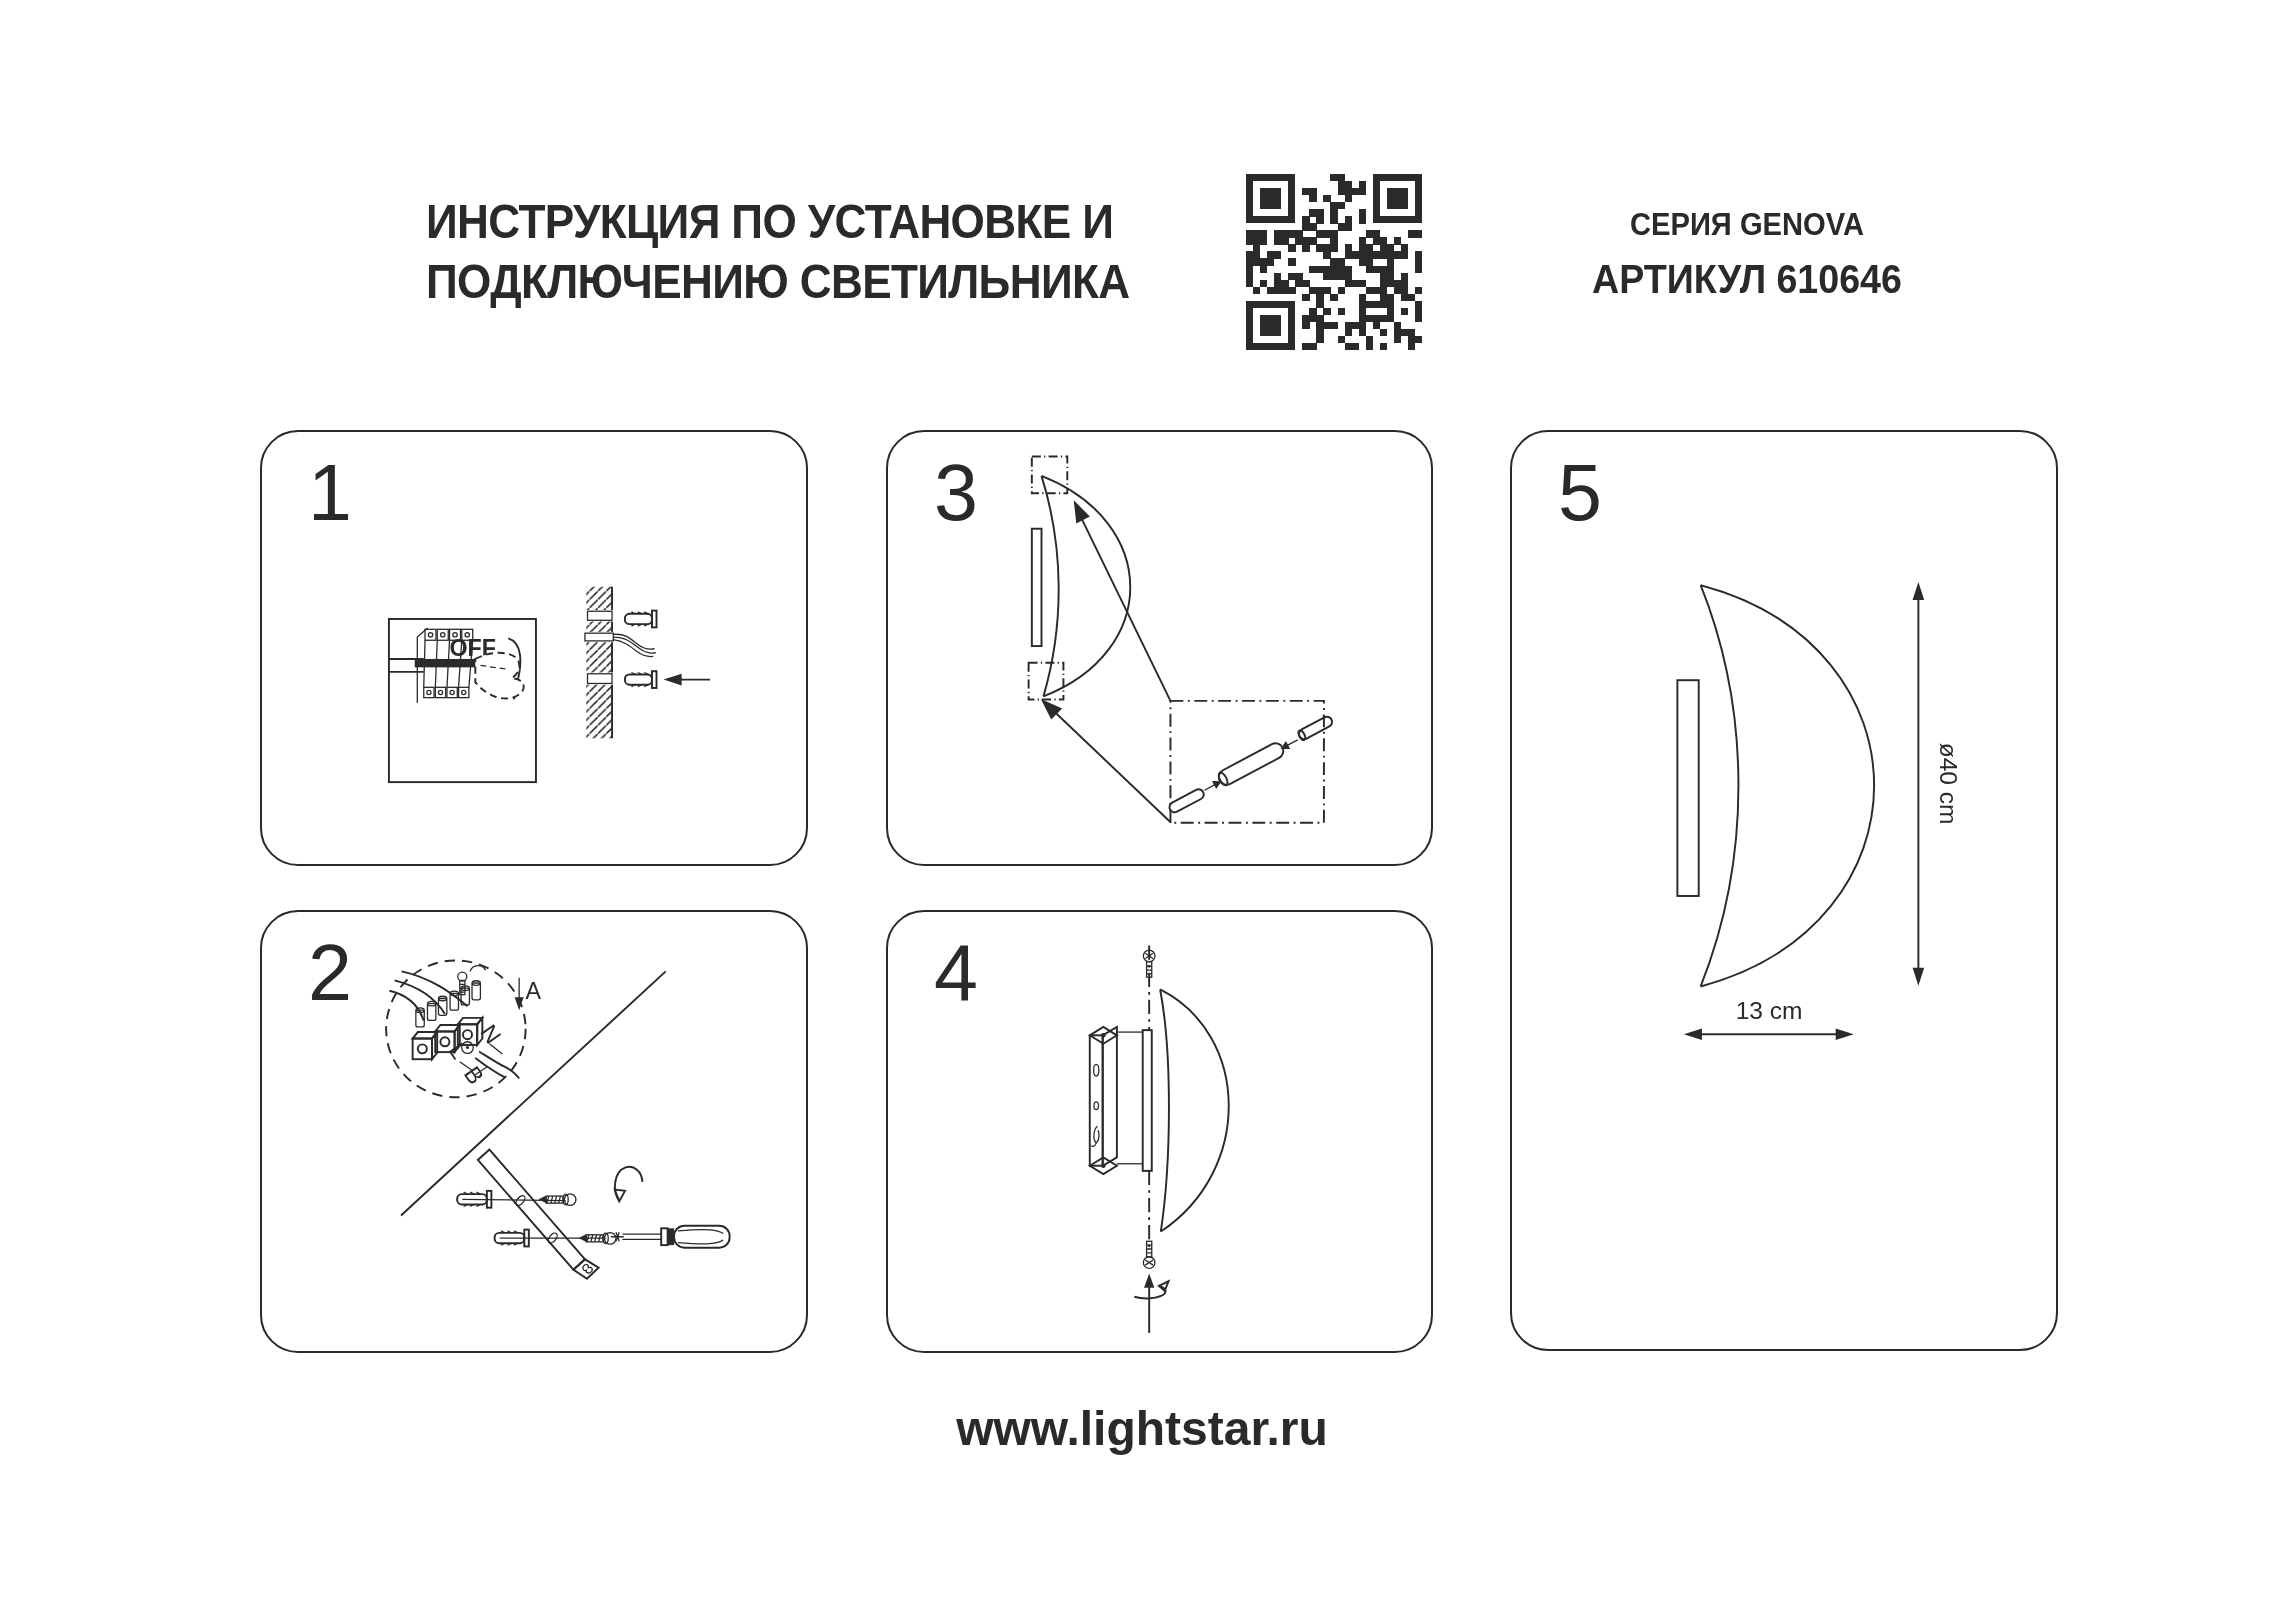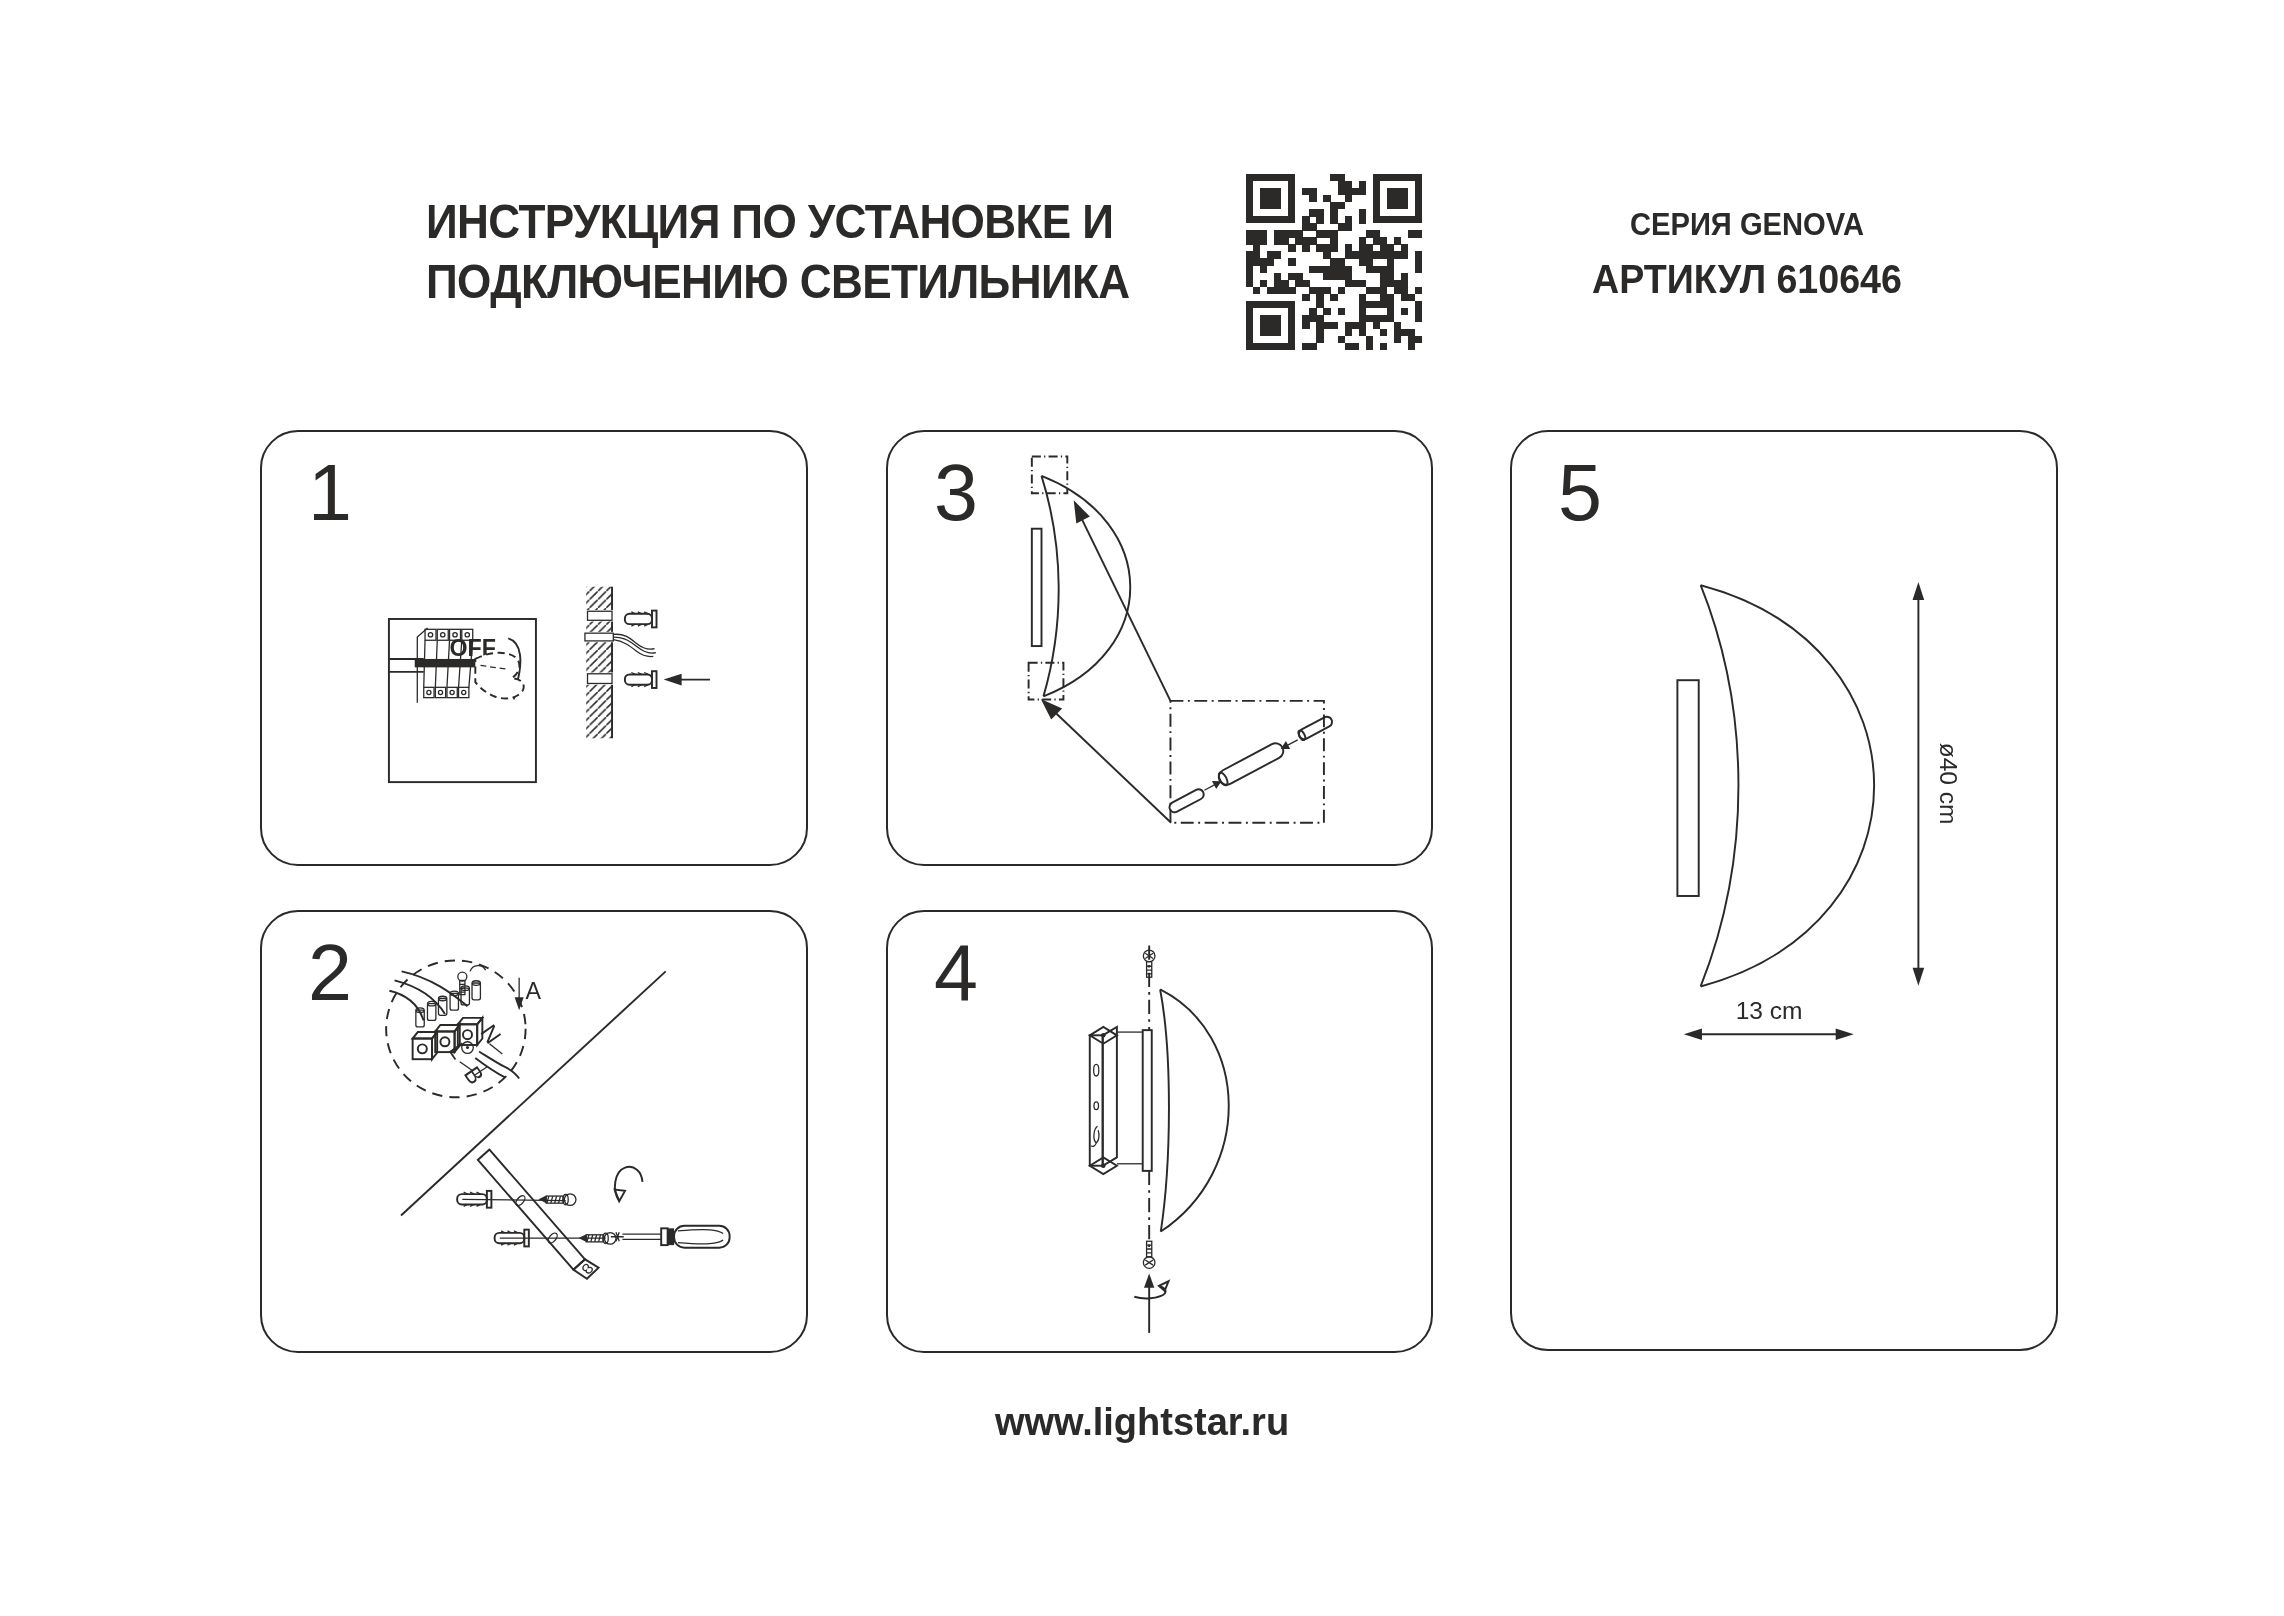--- a/index.html
+++ b/index.html
@@ -35,21 +35,21 @@
   .panel-4{left:886px;top:910px;width:547px;height:443px;}
   .panel-5{left:1510px;top:430px;width:548px;height:921px;}
   .panel-number{
     position:absolute;left:46px;top:18px;font-size:79px;font-weight:500;
     line-height:1.1;color:#2b2a29;
   }
   .diagram{position:absolute;left:0;top:0;width:100%;height:100%;}
   
   .footer{
     position:absolute;left:1142px;top:1401px;transform:translateX(-50%);
-    font-size:38px;font-weight:700;white-space:nowrap;
+    font-size:48px;font-weight:700;white-space:nowrap;
   }
   
   svg .ln{stroke:#2b2a29;fill:none;stroke-width:3;}
   svg .thin{stroke:#2b2a29;fill:none;stroke-width:2;}
   svg .fillink{fill:#2b2a29;stroke:none;}
   svg text{fill:#2b2a29;font-family:"Liberation Sans",sans-serif;}
 </style>
 </head>
 <body>
 

